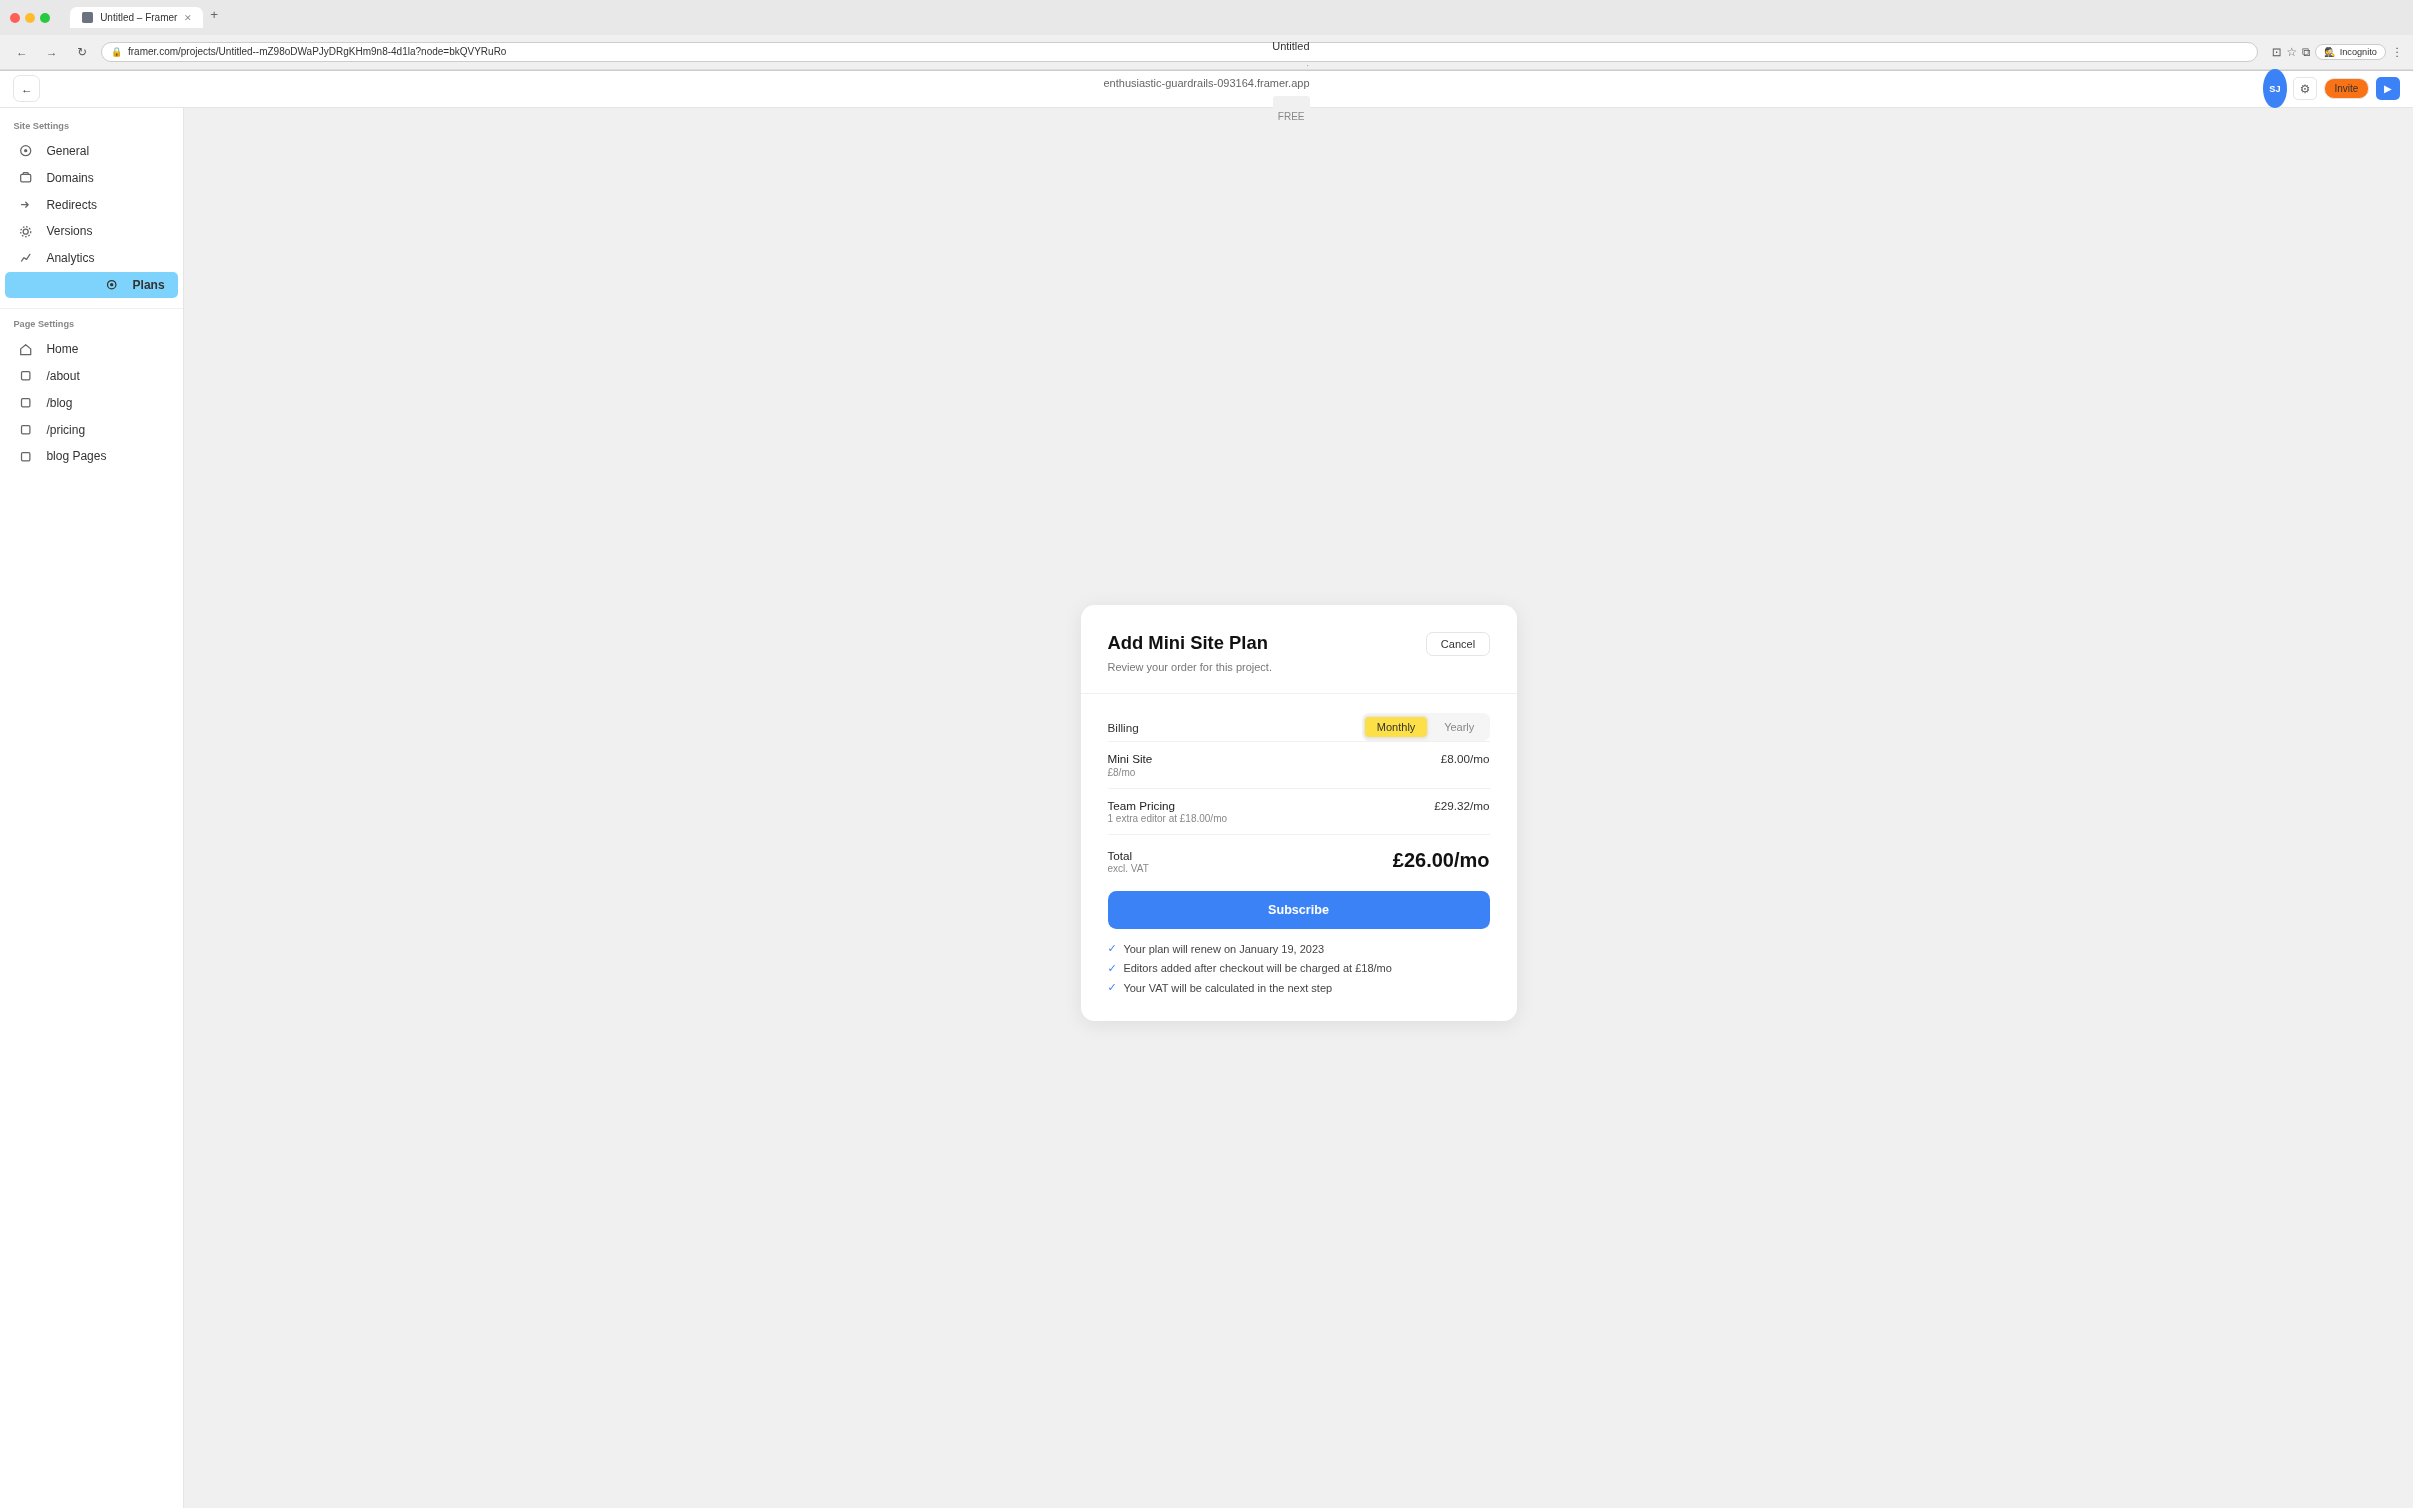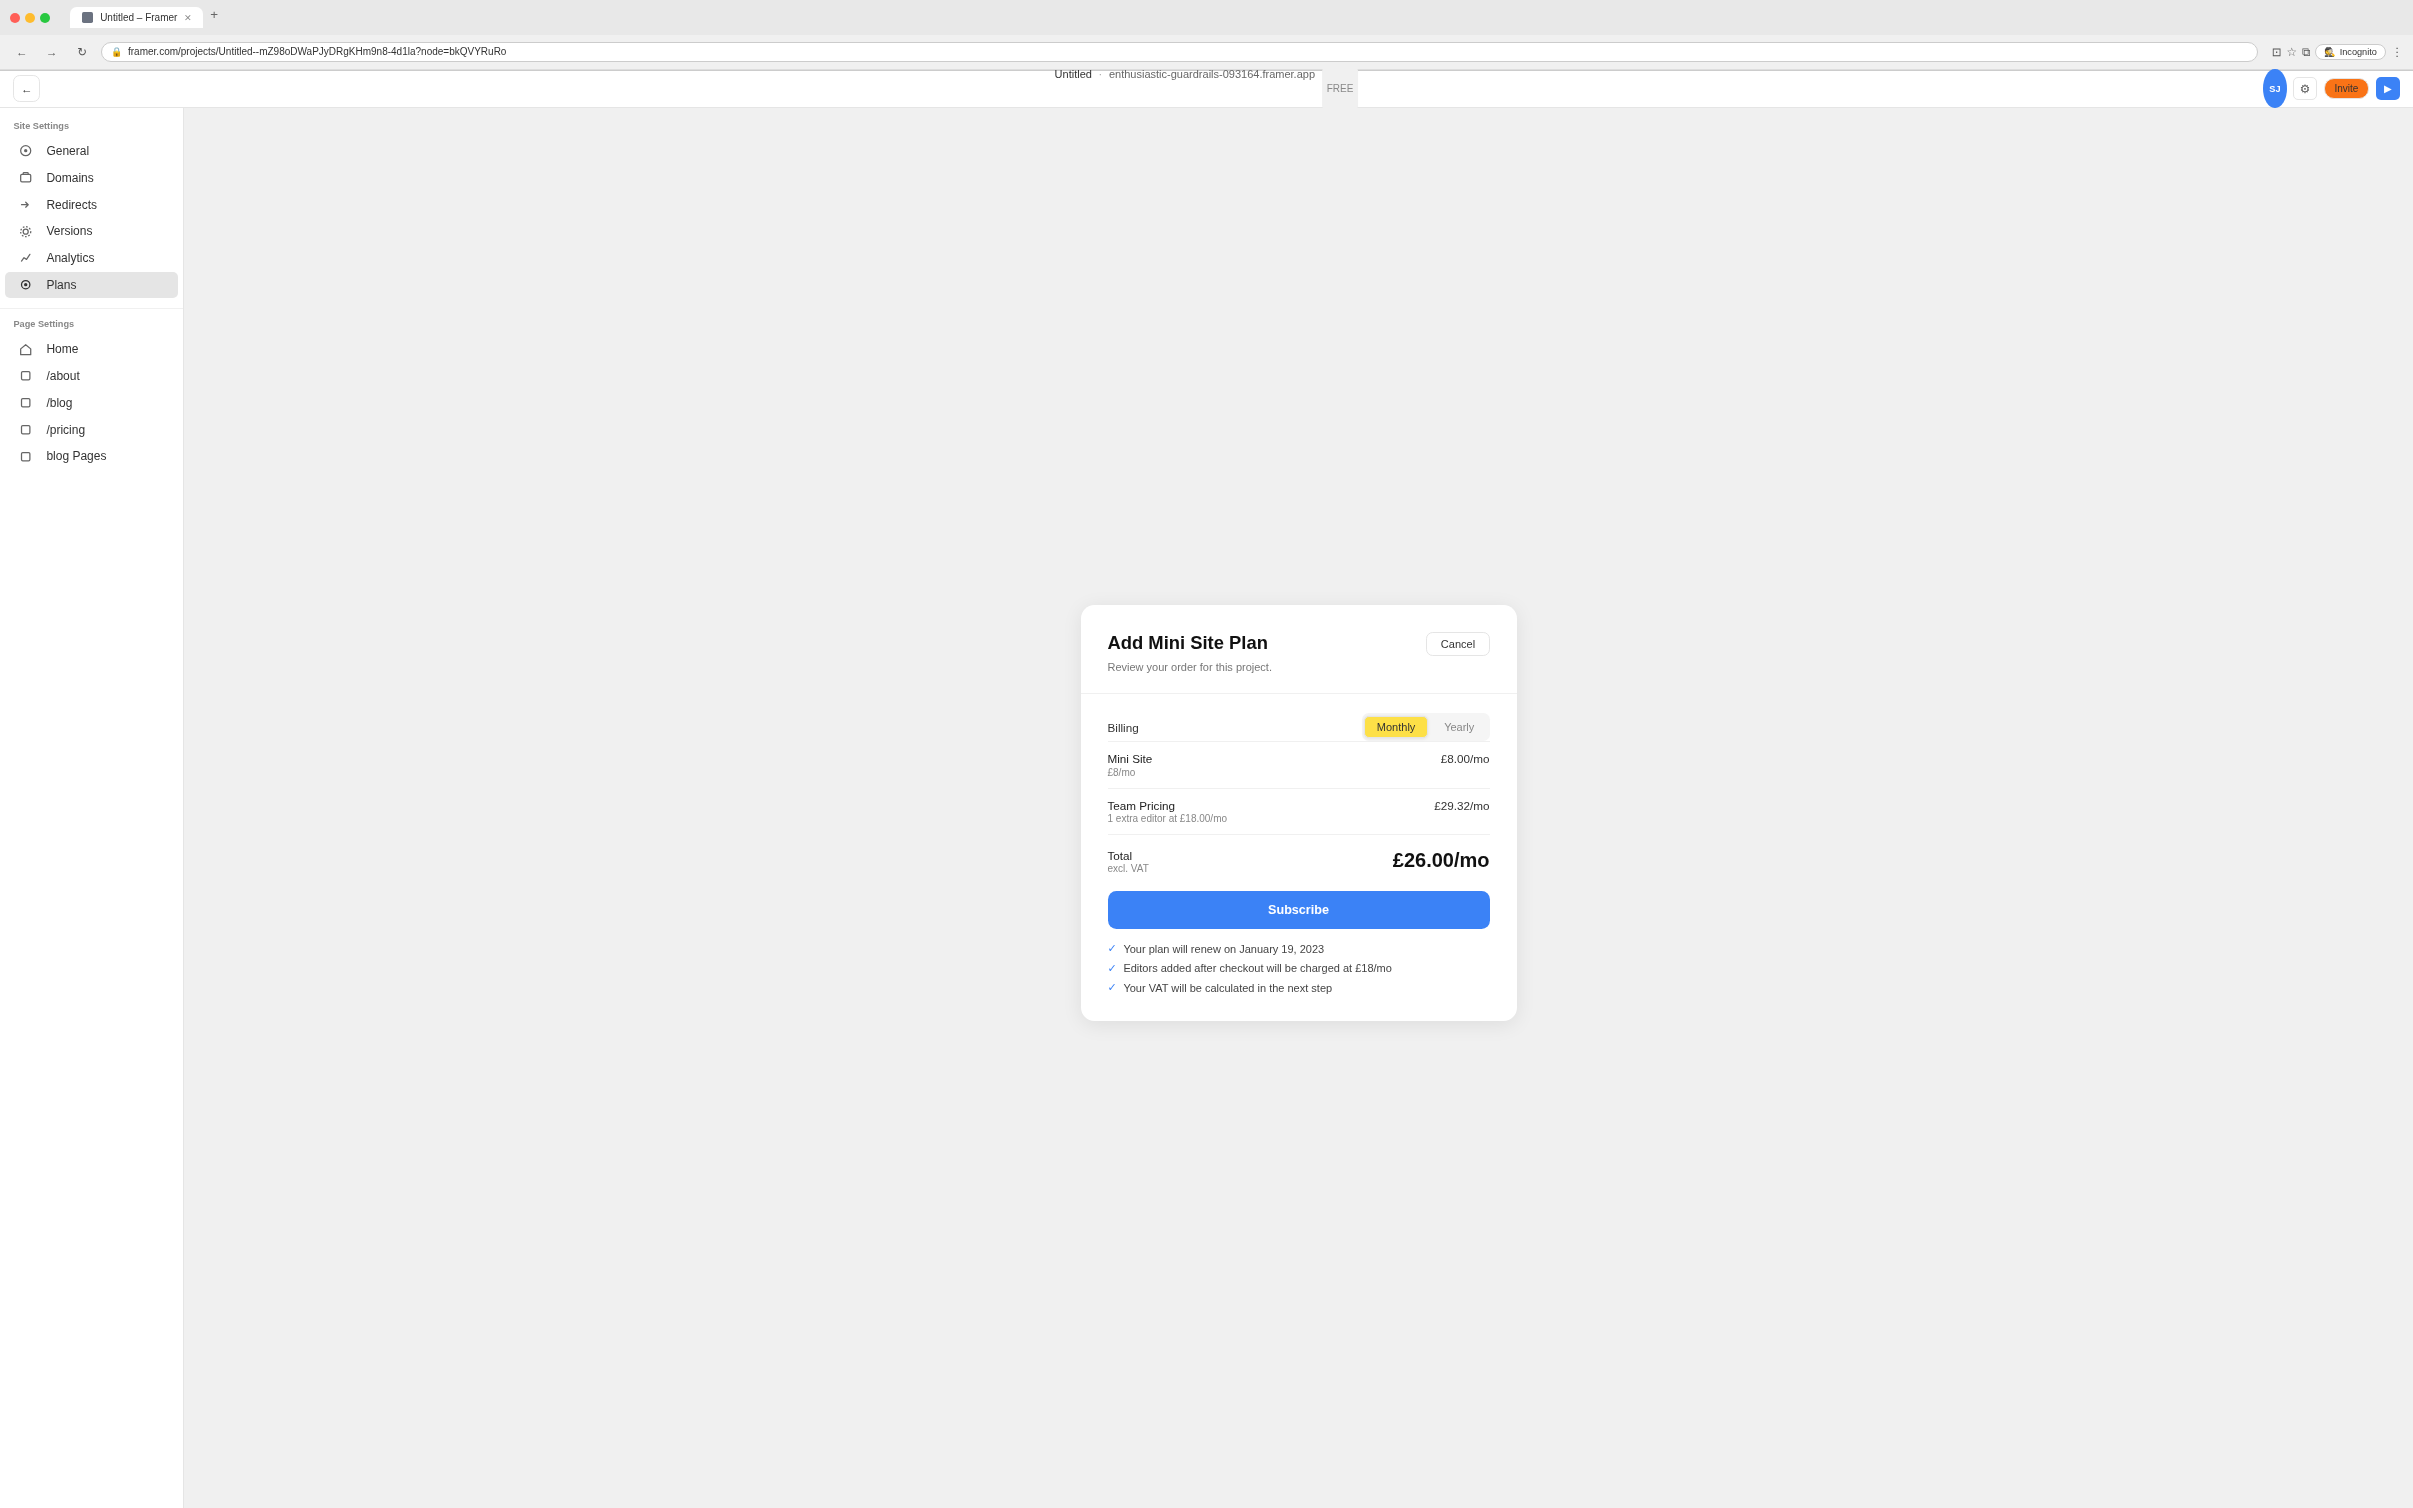--- a/index.html
+++ b/index.html
@@ -103,24 +103,25 @@
       display: flex; align-items: center; justify-content: center;
       cursor: pointer;
       color: #333;
       font-size: 11.7px;
     }
     .header-title {
       position: absolute;
       left: 50%;
       transform: translateX(-50%);
       display: flex;
-      align-items: flex-start;
+      align-items: flex-end;
       gap: 6.7px;
       font-size: 11px;
       color: #333;
+      flex-direction: column;
     }
     .header-project { font-weight: 500; }
     .header-sep { color: #aaa; }
     .header-url { color: #666; }
     .header-badge {
       background: #f0f0f0;
       border-radius: 3.4px;
       padding: 15px 5px;
       font-size: 10px;
       color: #888;
@@ -191,22 +192,23 @@
       align-items: center;
       gap: 13px;
       padding: 5.9px 13.4px;
       font-size: 12px;
       color: #333;
       cursor: pointer;
       border-radius: 5px;
       margin: 0 5px;
     }
     .sidebar-item.active {
-      background: #e5e5e5;
-      font-weight: 400;
+      background: #7dd3fc;
+      font-weight: 700;
+      justify-content: flex-end;
     }
     .sidebar-icon {
       width: 15px; height: 15px;
       display: flex; align-items: center; justify-content: center;
       font-size: 11px;
       color: #555;
       flex-shrink: 0;
     }
     .sidebar-divider { height: 0.8px; background: #f0f0f0; margin: 10px 0; }
 

